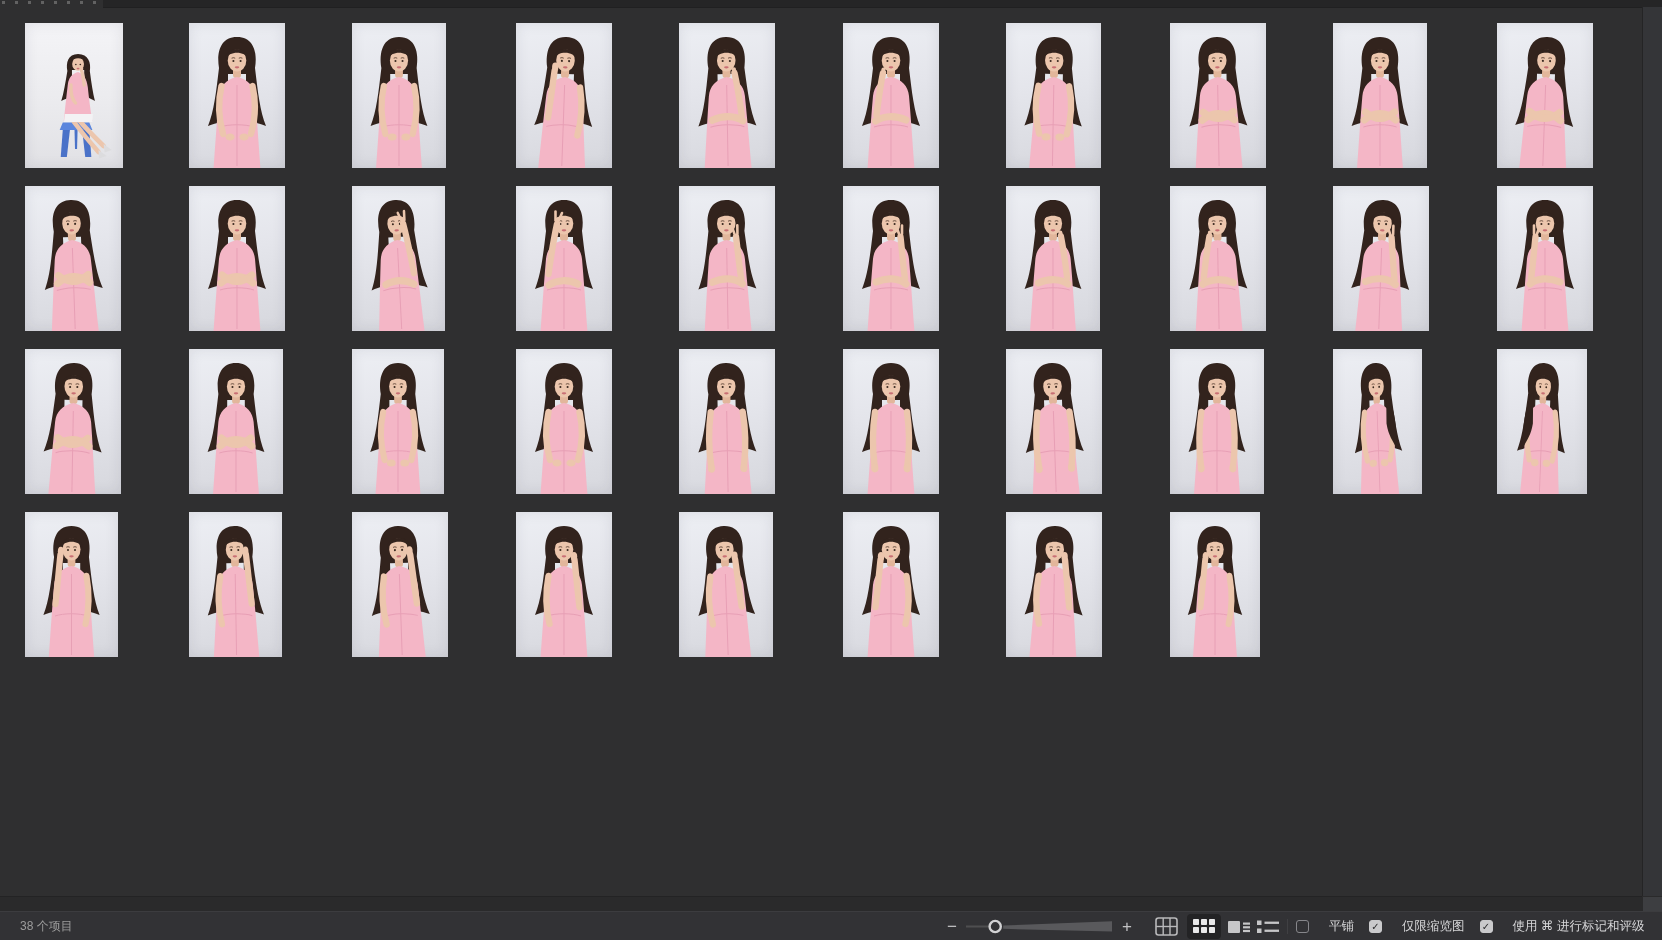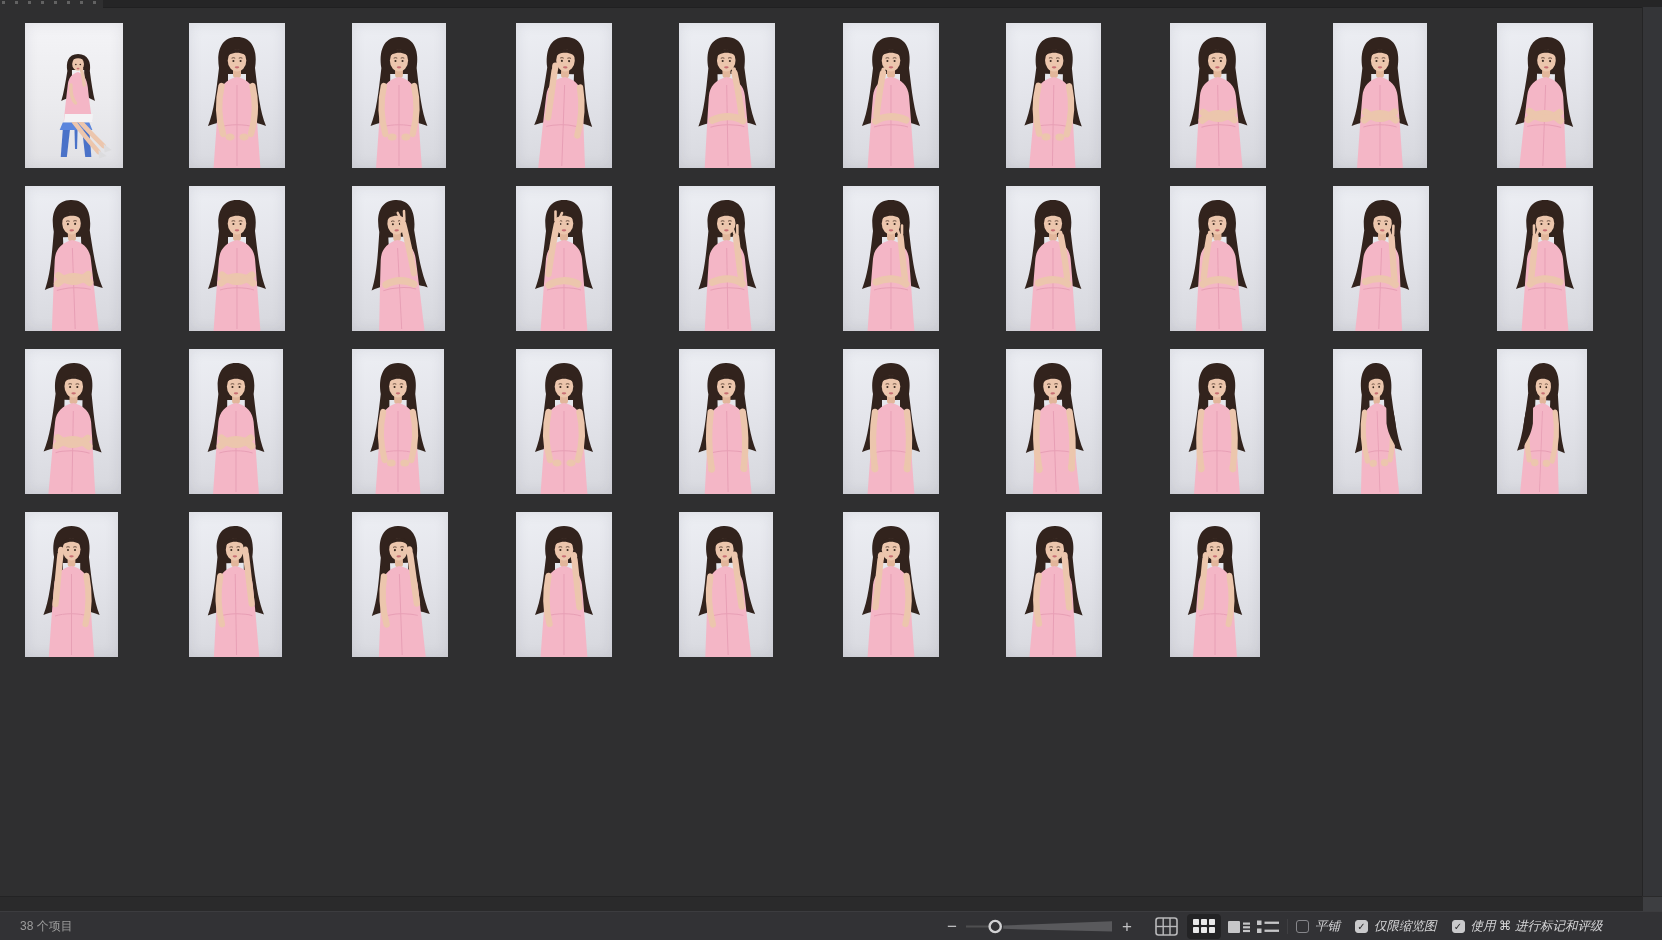--- a/index.html
+++ b/index.html
@@ -35,21 +35,21 @@
   .sbicon{position:absolute;top:0;height:29px;display:flex;align-items:center;justify-content:center;}
   #grid-lock{left:1153px;width:26px;}
   .viewbtn{position:absolute;top:2px;height:25px;display:flex;align-items:center;justify-content:center;border-radius:4px;}
   #btn-thumb{left:1187px;width:34px;background:#232325;}
   #btn-details{left:1226px;width:26px;}
   #btn-list{left:1254px;width:28px;}
   .sep{position:absolute;top:7px;width:1px;height:15px;background:#404043;}
 
   
   #checks{position:absolute;left:1296px;top:0;height:29px;display:flex;align-items:center;gap:15px;}
-  .check{display:flex;align-items:center;gap:6px;font-style:italic;}
+  .check{display:flex;align-items:center;gap:20px;}
   .check .box{width:13px;height:13px;border-radius:3px;border:1.5px solid #87878b;box-sizing:border-box;
     display:flex;align-items:center;justify-content:center;background:transparent;}
   .check.on .box{background:#cacacc;border-color:#cacacc;}
   .check .tick{display:none;font-size:10px;font-weight:bold;color:#2b2b2d;line-height:1;}
   .check.on .tick{display:block;}
   .check .lbl{font-size:12.5px;color:#d6d6d8;white-space:nowrap;}
 </style>
 </head>
 <body>
 

